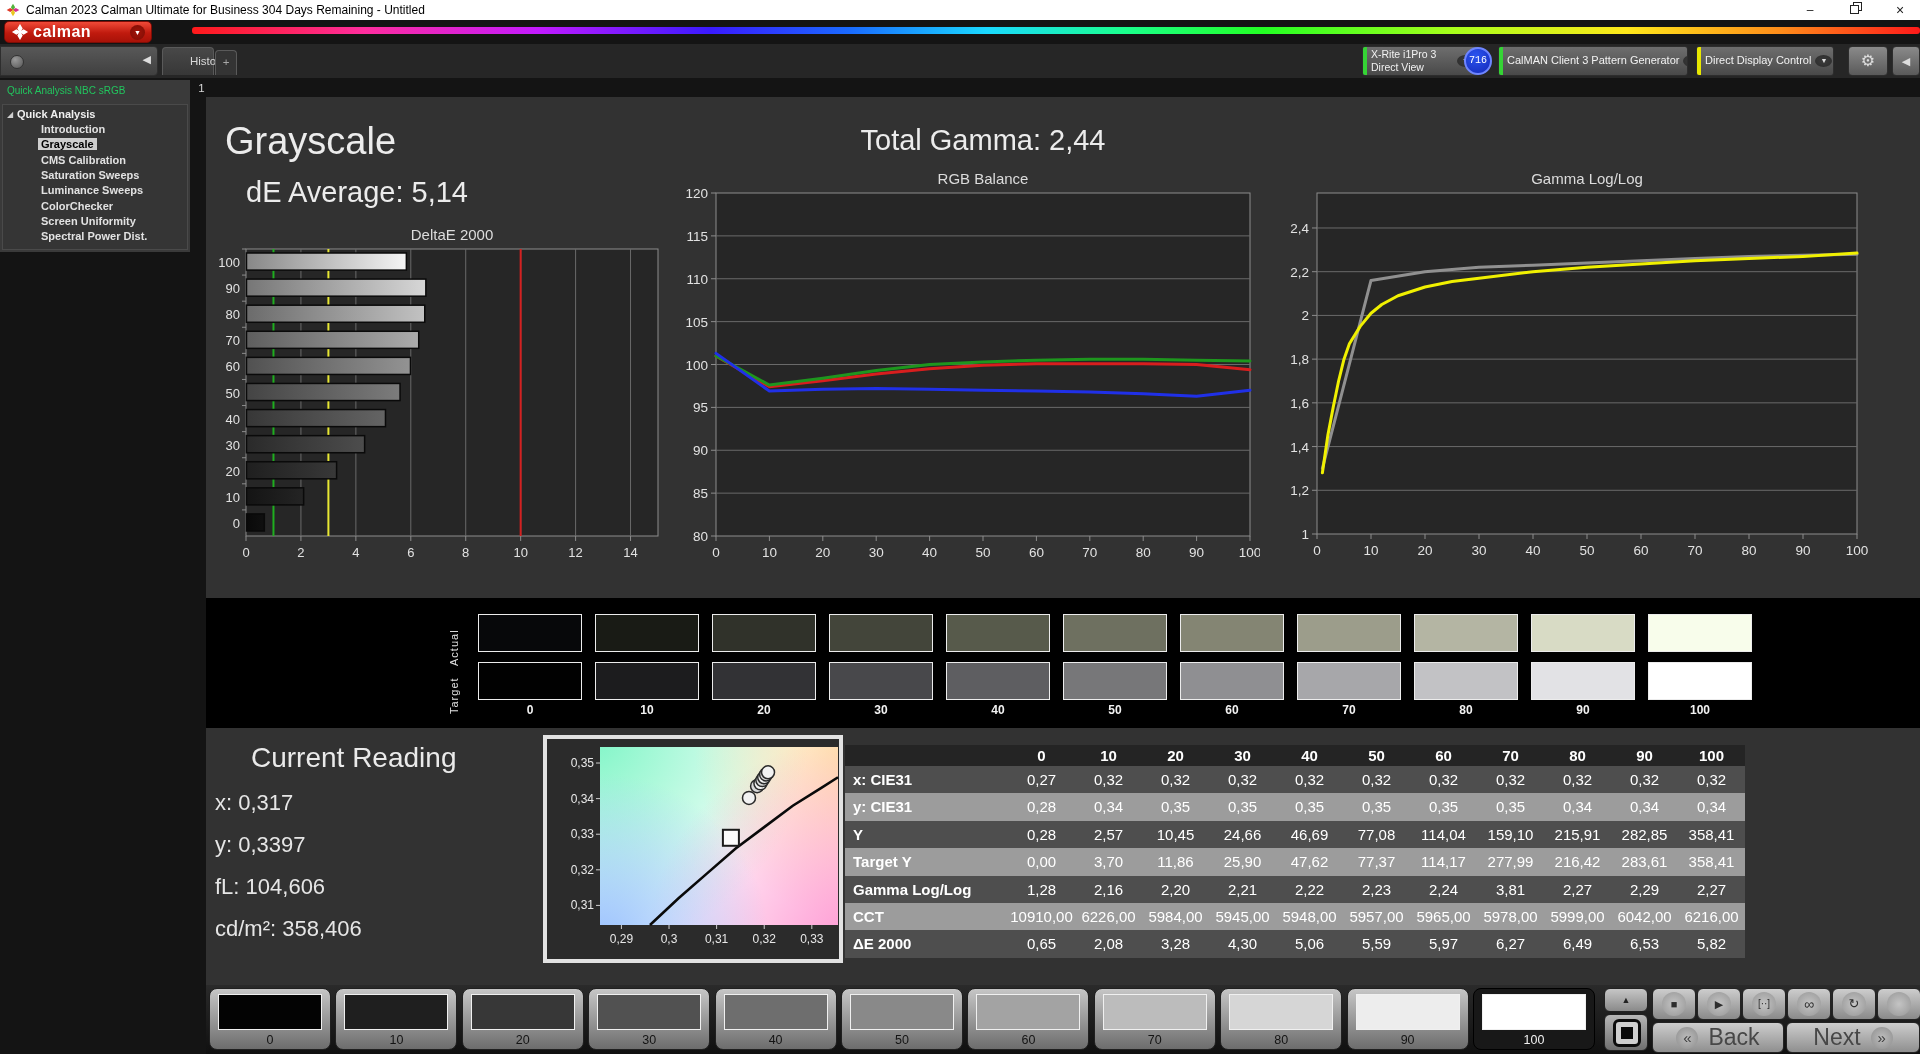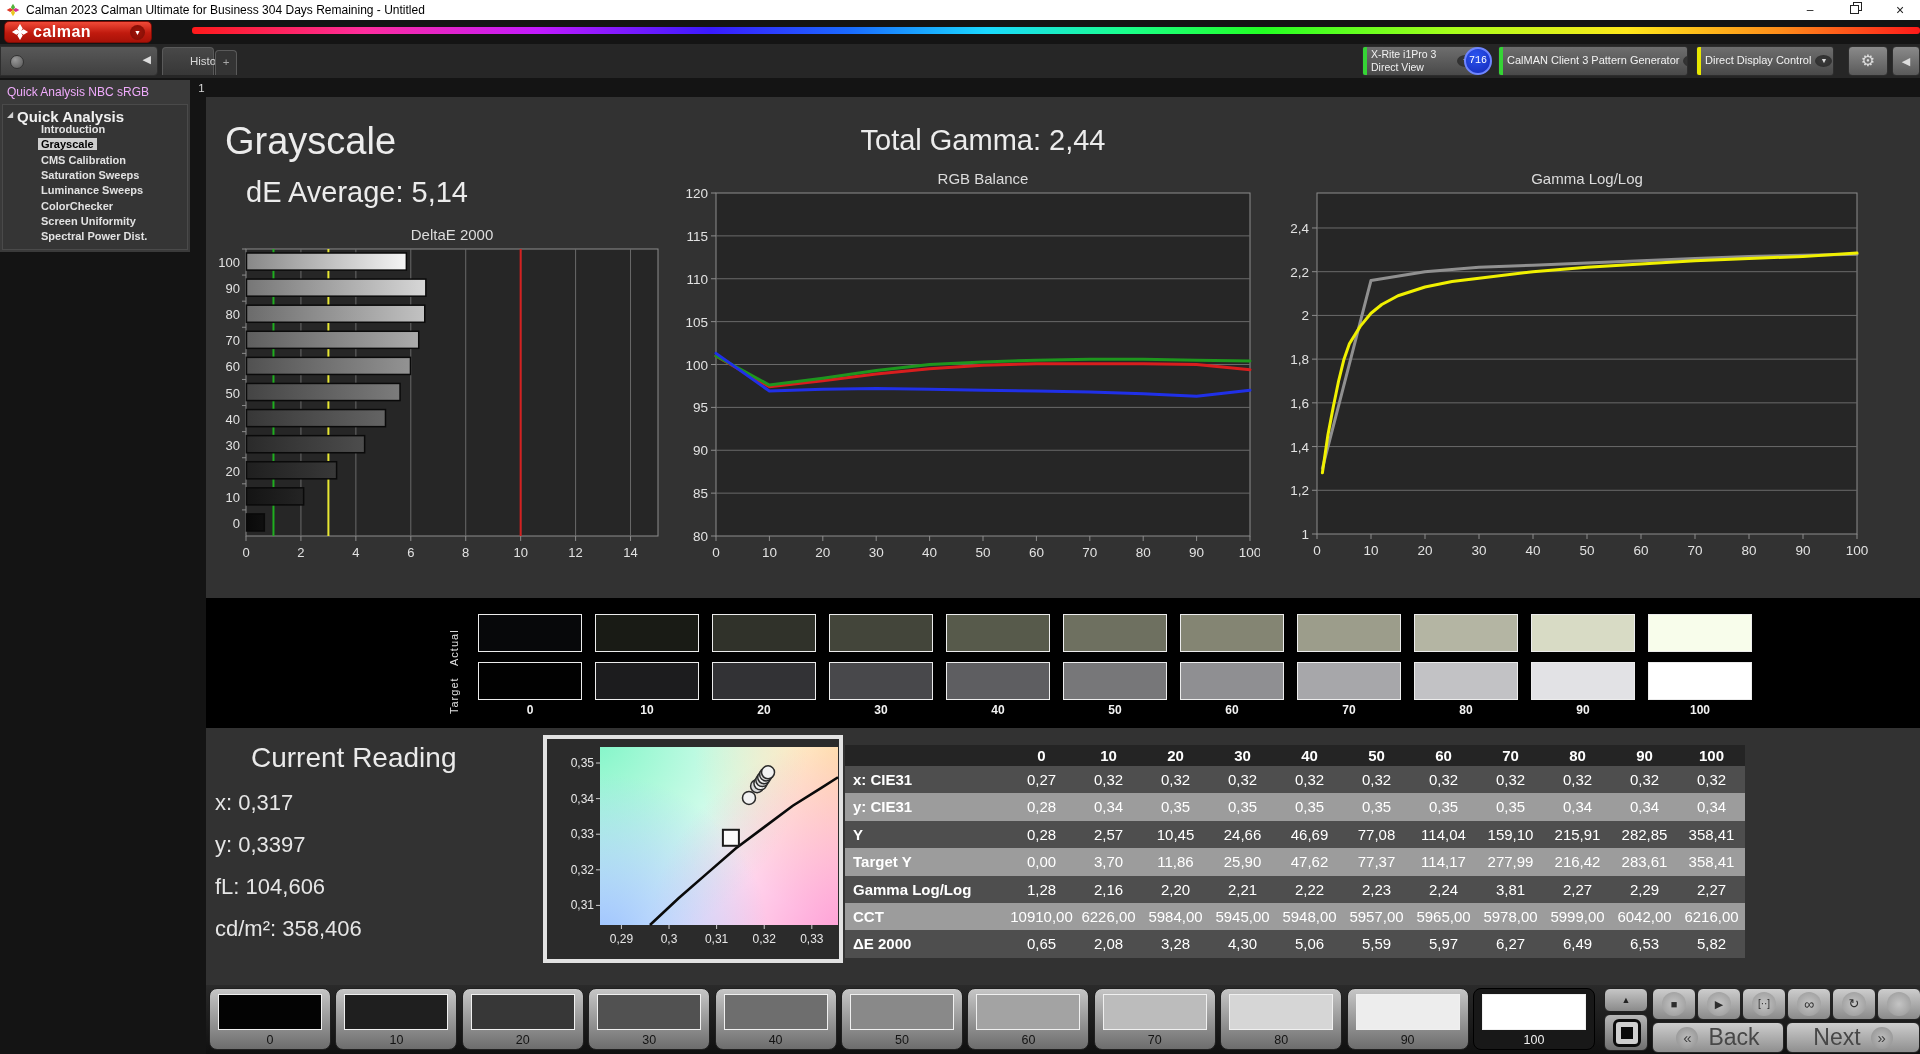--- a/index.html
+++ b/index.html
@@ -46,23 +46,23 @@
   .chev { margin-left:auto; margin-right:5px; width:17px; height:12px; border-radius:50%;
           background:radial-gradient(#3c3c3c,#2b2b2b); color:#e0e0e0; font-size:7px; text-align:center; line-height:12px; flex:0 0 17px; }
   #badge { position:absolute; left:1464px; top:3px; width:28px; height:28px; border-radius:50%;
            background:radial-gradient(circle at 40% 30%,#2b55f0,#1428b8); border:2px solid #6f86ff;
            color:#fff; font-size:10px; text-align:center; line-height:24px;font-family:Liberation Mono, monospace; }
   .sqbtn { position:absolute; top:2px; height:30px; background:linear-gradient(#8a8a8a,#5a5a5a);
            border:1px solid #2d2d2d; border-radius:4px; color:#dedede; text-align:center; }
 
   
   #sidebar { left:0; top:80px; width:190px; height:172px; background:#3a3a3a; }
-  #sidebar-title { position:absolute; left:7px; top:5px; font-size:12px; color:#f0abfc; }
+  #sidebar-title { position:absolute; left:7px; top:5px; font-size:10px; color:#22c55e; }
   #tree { position:absolute; left:2px; top:24px; width:186px; height:146px; background:#353535; border:1px solid #4a4a4a; }
-  .tree-root { position:absolute; left:14px; top:3px; font-size:15px; font-weight:bold; color:#f0f0f0; }
+  .tree-root { position:absolute; left:14px; top:3px; font-size:11px; font-weight:bold; color:#f0f0f0; }
   .tree-exp { position:absolute; left:4px; top:5px; font-size:8px; color:#cfcfcf; }
   .tree-item { position:absolute; left:38px; font-size:11px; color:#e2e2e2; white-space:nowrap;font-weight:bold; }
   .tree-item.sel { background:#cfcfcf; color:#000; padding:0 3px; left:35px; }
 
   
   #workspace { left:206px; top:97px; width:1714px; height:888px; background:#323232; }
 
   .bigtitle { position:absolute; color:#ececec; }
   .subt { position:absolute; color:#dcdcdc; font-size:15px; text-align:center; }
   .chartbox { position:absolute; }

